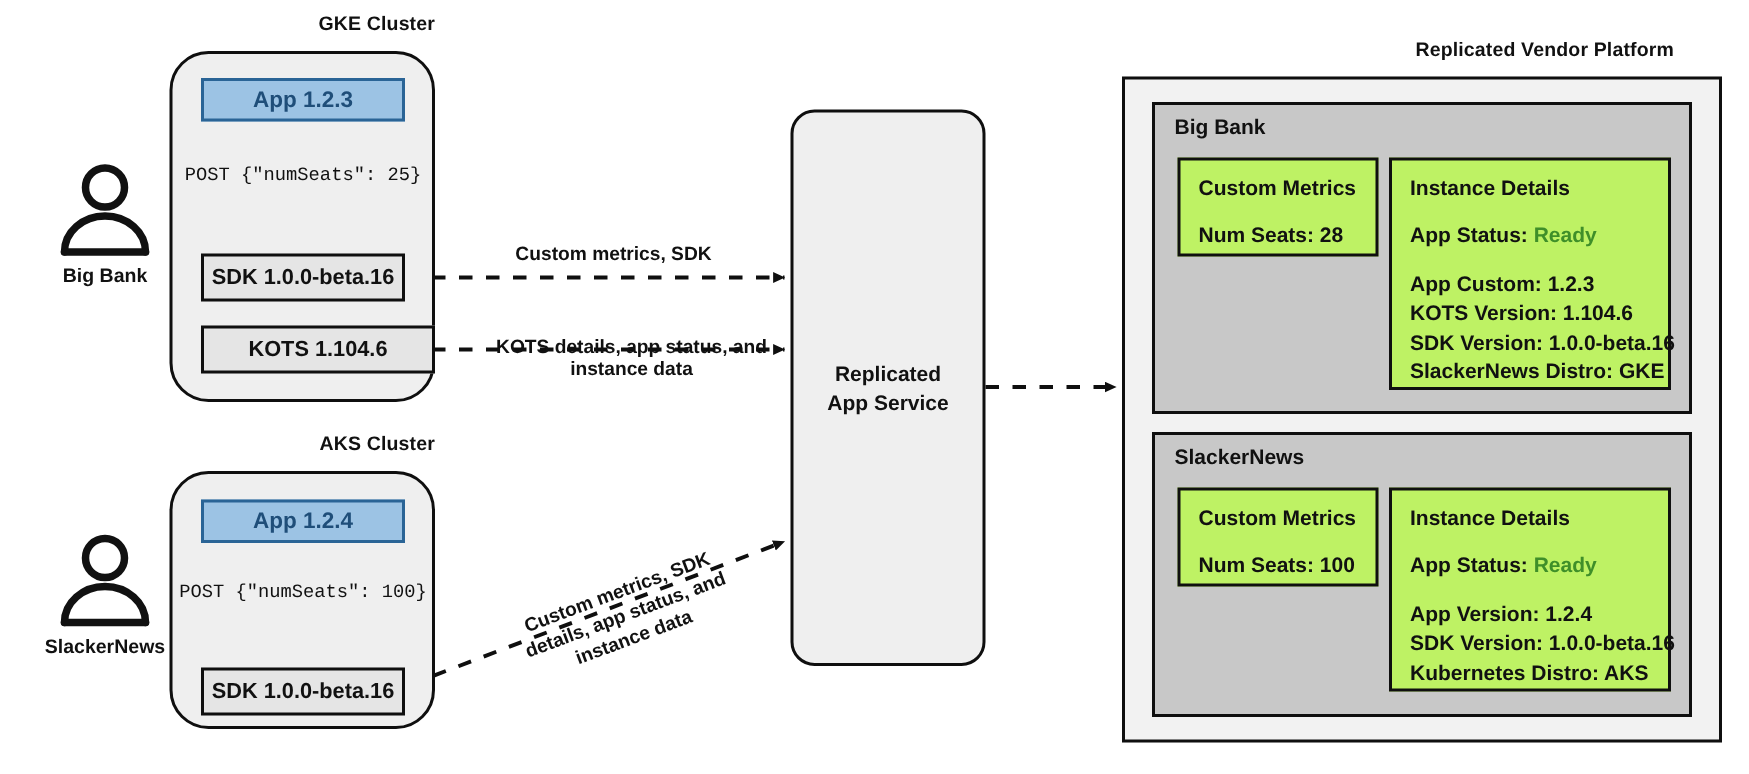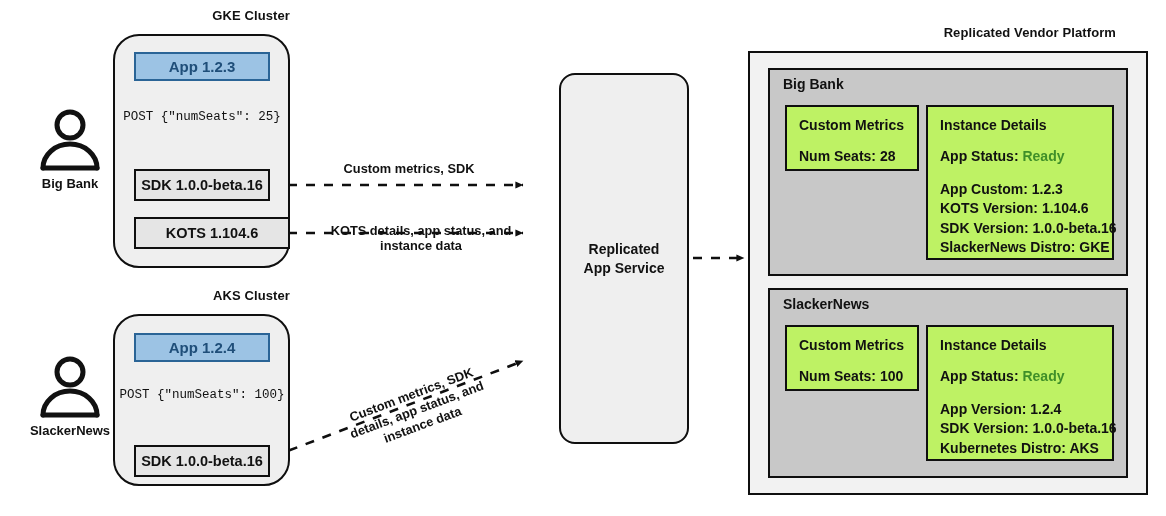--- a/index.html
+++ b/index.html
@@ -156,21 +156,21 @@
 </div>
 
 <div class="abs" style="left:322px;top:372px;width:190px;height:80px;">
   <div class="edge-label-rot" style="width:190px;margin-top:14px;">
     <div>Custom metrics, SDK</div>
     <div>details, app status, and</div>
     <div>instance data</div>
   </div>
 </div>
 
-<div class="abs service" style="left:527px;top:73px;width:130px;height:371px;margin-left:32px;">
+<div class="abs service" style="left:527px;top:73px;width:130px;height:371px;">
   <div>
     <div>Replicated</div>
     <div>App Service</div>
   </div>
 </div>
 
 <div class="abs title" style="left:716px;top:25px;width:400px;">Replicated Vendor Platform</div>
 
 <div class="abs platform-outer" style="left:748px;top:51px;width:400px;height:444px;"></div>
 

